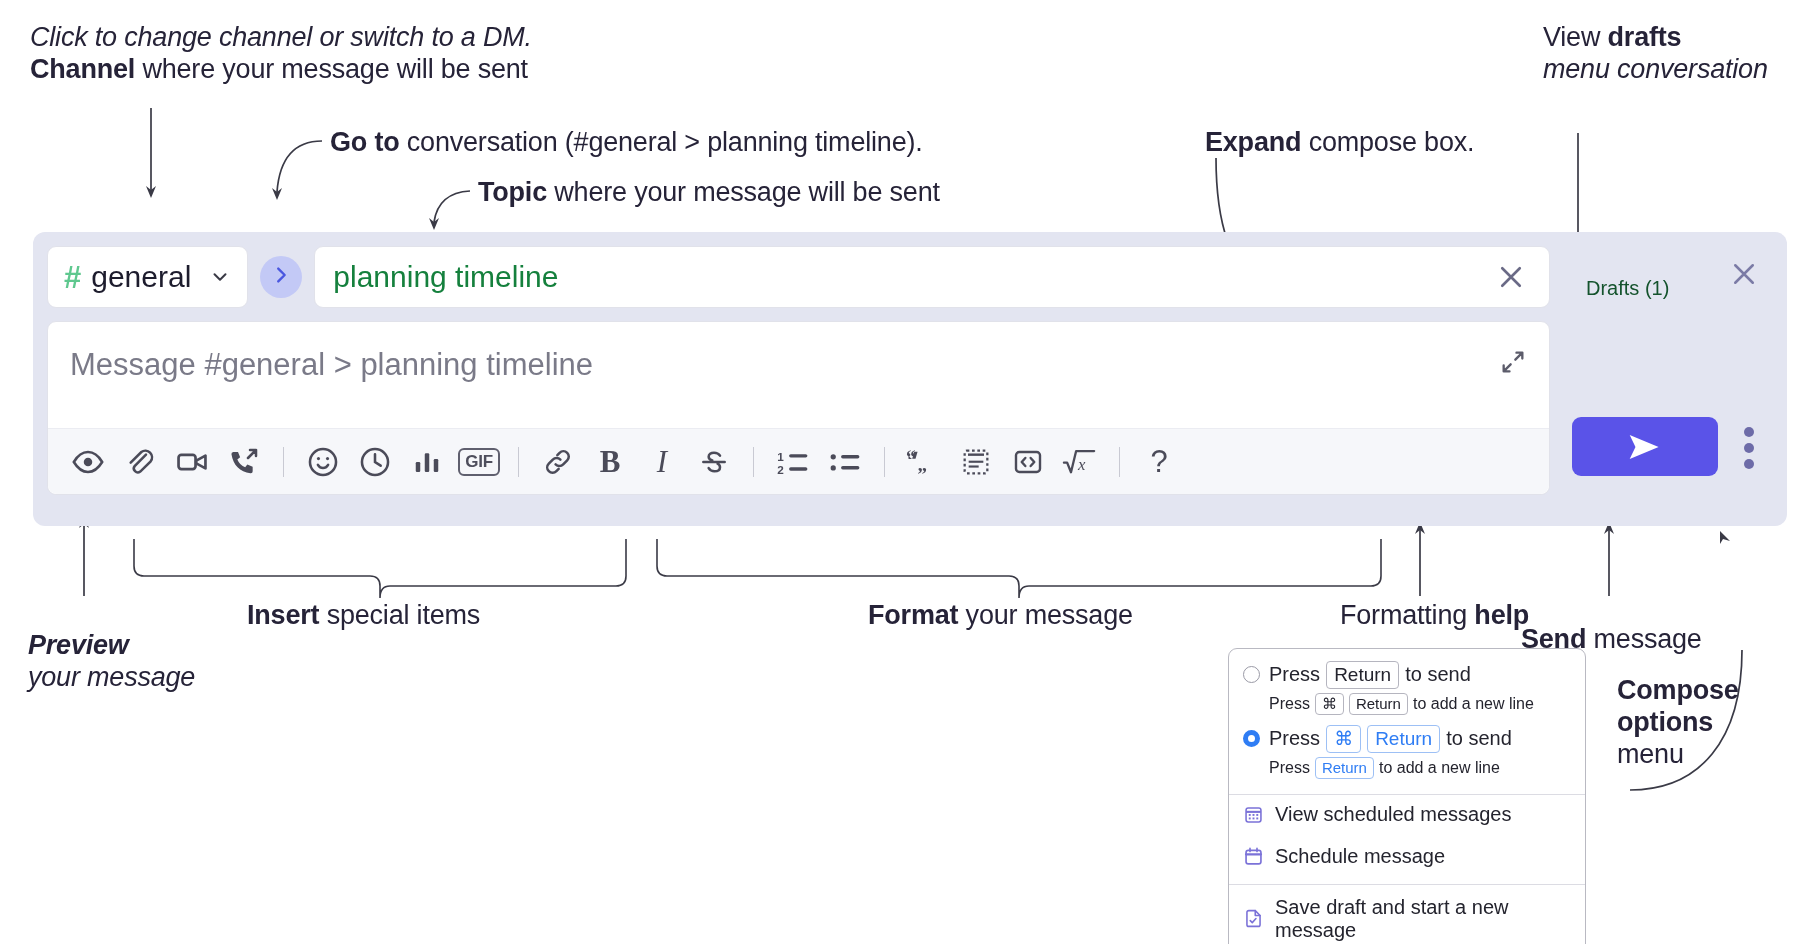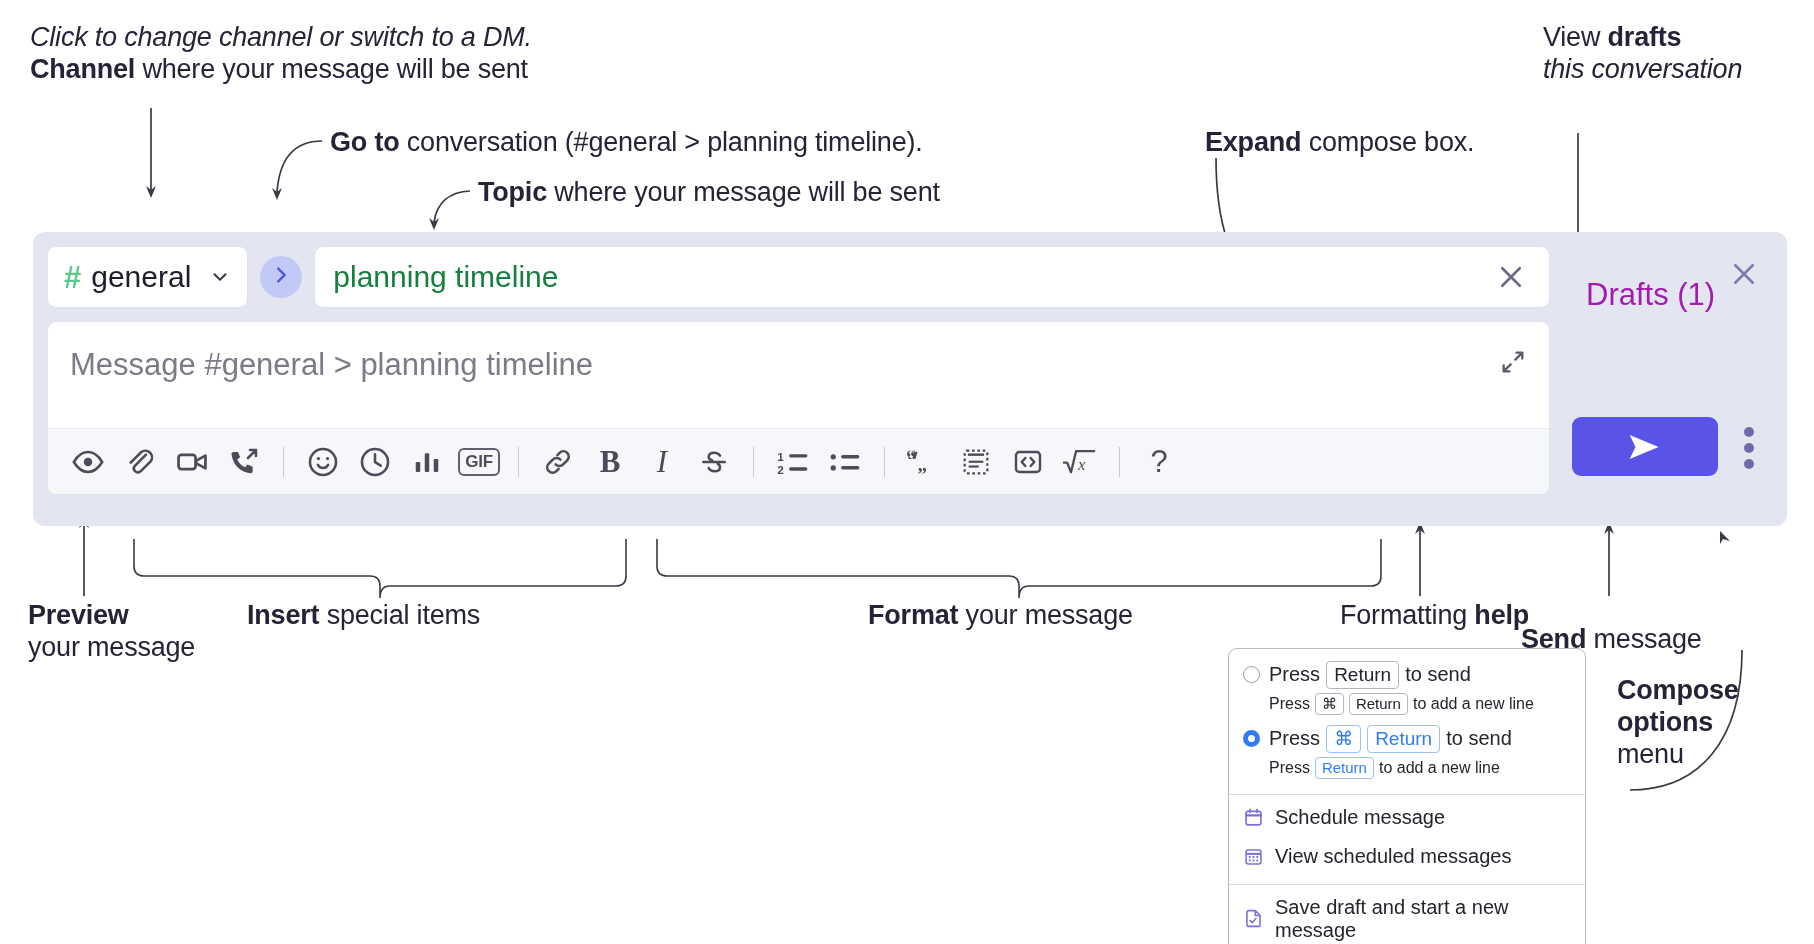--- a/index.html
+++ b/index.html
@@ -58,21 +58,21 @@
   .gif-box{
     border:2.5px solid #5f5f6e;border-radius:6px;font-size:17px;font-weight:700;
     padding:2px 5px;color:#4e4e5c;letter-spacing:-0.3px;
   }
   .bold-g{font-size:31px;font-weight:700;color:#4b4b59;font-family:"Liberation Serif",serif;}
   .ital-g{font-size:31px;font-style:italic;color:#4b4b59;font-family:"Liberation Serif",serif;}
   .help-g{font-size:31px;color:#4b4b59;}
 
   
   .drafts-label{
-    position:absolute;left:1550px;top:340px;font-size:31px;color:#a21caf;font-weight:400;
+    position:absolute;left:1550px;top:340px;font-size:20px;color:#14532d;font-weight:400;
   }
   .panel-close{position:absolute;right:23px;top:22px;width:40px;height:40px;
     display:flex;align-items:center;justify-content:center;}
   .send-btn{
     position:absolute;left:1536px;top:448px;width:146px;height:59px;border-radius:9px;
     background:#5a53e8;display:flex;align-items:center;justify-content:center;
   }
   .kebab{position:absolute;left:1707px;top:455px;display:flex;flex-direction:column;gap:6px;align-items:center;}
   .kdot{width:10px;height:10px;border-radius:50%;background:#6d6ba8;}
 
@@ -111,21 +111,21 @@
 <div class="abs ann" style="left:478px;top:177px;width:700px;">
   <b>Topic</b><span> where your message will be sent</span>
 </div>
 
 <div class="abs ann" style="left:1205px;top:127px;width:340px;">
   <b>Expand</b><span> compose box.</span>
 </div>
 
 <div class="abs ann" style="left:1543px;top:22px;width:260px;">
   <div><span>View </span><b>drafts</b></div>
-  <div><i>this conversation</i></div>
+  <div><i>menu conversation</i></div>
 </div>
 
 <svg class="abs" width="1814" height="944" style="left:0;top:0;pointer-events:none;" fill="none" stroke="#3a3a46" stroke-width="1.7">
 
   <path d="M151 108 L151 190"></path>
   <path d="M151 198 l-5 -12 l5 4 l5 -4 z" fill="#3a3a46" stroke="none"></path>
 
   <path d="M322 141 C300 141, 280 152, 277 192"></path>
   <path d="M277 200 l-5 -12 l5 4 l5 -4 z" fill="#3a3a46" stroke="none"></path>
 
@@ -333,21 +333,21 @@
       </svg>
   </div>
 
   <div class="kebab" style="left:1711px;top:195px;">
     <span class="kdot"></span>
     <span class="kdot"></span>
     <span class="kdot"></span>
   </div>
 </div>
 
-<div class="abs ann" style="left:28px;top:600px;width:230px;">
+<div class="abs ann" style="left:28px;top:630px;width:230px;font-style:italic;">
   <div><b>Preview</b></div>
   <div><span>your message</span></div>
 </div>
 
 <div class="abs ann" style="left:247px;top:600px;width:330px;">
   <b>Insert</b><span> special items</span>
 </div>
 
 <div class="abs ann" style="left:868px;top:600px;width:330px;">
   <b>Format</b><span> your message</span>
@@ -393,50 +393,50 @@
       <span>to send</span>
     </span>
   </div>
   <div class="opt-sub">
     <span>Press</span>
     <span class="key sm blue">Return</span>
     <span>to add a new line</span>
   </div>
 
   <div class="menu-sep"></div>
-
-  <div class="mitem" style="padding-top:11px;">
-    <span class="micon">
-      <svg width="21" height="21" viewBox="0 0 24 24" fill="none" stroke="#7b72d8" stroke-width="1.9" stroke-linecap="round">
-          <rect x="3.5" y="5" width="17" height="15.5" rx="2.5"></rect>
-          <path d="M3.5 9.5 h17" stroke-width="2.6"></path>
-          <path d="M8 2.8 v3.6 M16 2.8 v3.6"></path>
-        </svg>
-    </span>
-    <span>Schedule message</span>
-  </div>
 
   <div class="mitem">
     <span class="micon">
       <svg width="21" height="21" viewBox="0 0 24 24" fill="none" stroke="#7b72d8" stroke-width="1.8">
           <rect x="3.5" y="4.5" width="17" height="16" rx="2.5"></rect>
           <path d="M3.5 9 h17" stroke-width="2.4"></path>
           <g fill="#7b72d8" stroke="none">
             <rect x="6.6" y="11.4" width="2.2" height="2.2"></rect>
             <rect x="10.9" y="11.4" width="2.2" height="2.2"></rect>
             <rect x="15.2" y="11.4" width="2.2" height="2.2"></rect>
             <rect x="6.6" y="15.4" width="2.2" height="2.2"></rect>
             <rect x="10.9" y="15.4" width="2.2" height="2.2"></rect>
             <rect x="15.2" y="15.4" width="2.2" height="2.2"></rect>
           </g>
         </svg>
     </span>
     <span>View scheduled messages</span>
   </div>
 
+  <div class="mitem" style="padding-top:11px;">
+    <span class="micon">
+      <svg width="21" height="21" viewBox="0 0 24 24" fill="none" stroke="#7b72d8" stroke-width="1.9" stroke-linecap="round">
+          <rect x="3.5" y="5" width="17" height="15.5" rx="2.5"></rect>
+          <path d="M3.5 9.5 h17" stroke-width="2.6"></path>
+          <path d="M8 2.8 v3.6 M16 2.8 v3.6"></path>
+        </svg>
+    </span>
+    <span>Schedule message</span>
+  </div>
+
   <div class="menu-sep"></div>
 
   <div class="mitem" style="padding-top:11px;padding-bottom:12px;">
     <span class="micon">
       <svg width="21" height="21" viewBox="0 0 24 24" fill="none" stroke="#7b72d8" stroke-width="1.8" stroke-linecap="round" stroke-linejoin="round">
           <path d="M14 3 H6.5 A2 2 0 0 0 4.5 5 V19 A2 2 0 0 0 6.5 21 H17.5 A2 2 0 0 0 19.5 19 V8.5 Z"></path>
           <path d="M14 3 v5.5 h5.5"></path>
           <path d="M8.3 14.4 l2.3 2.3 l4.2 -4.6"></path>
         </svg>
     </span>

